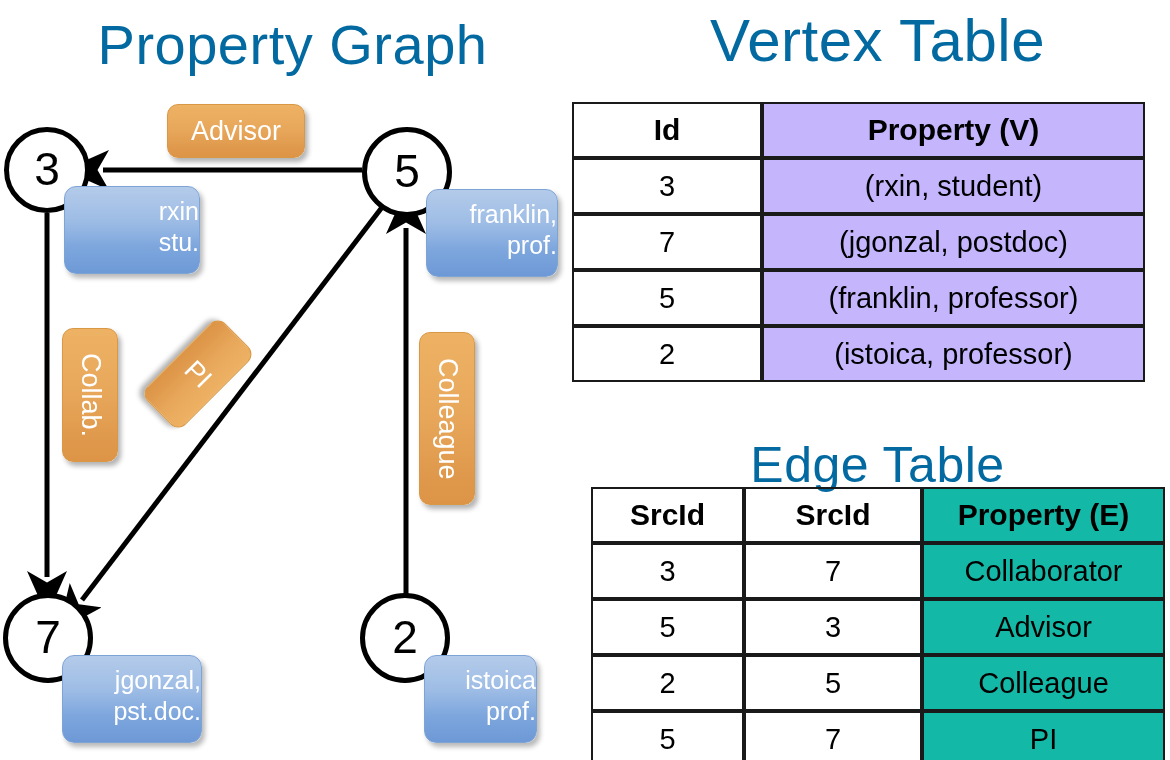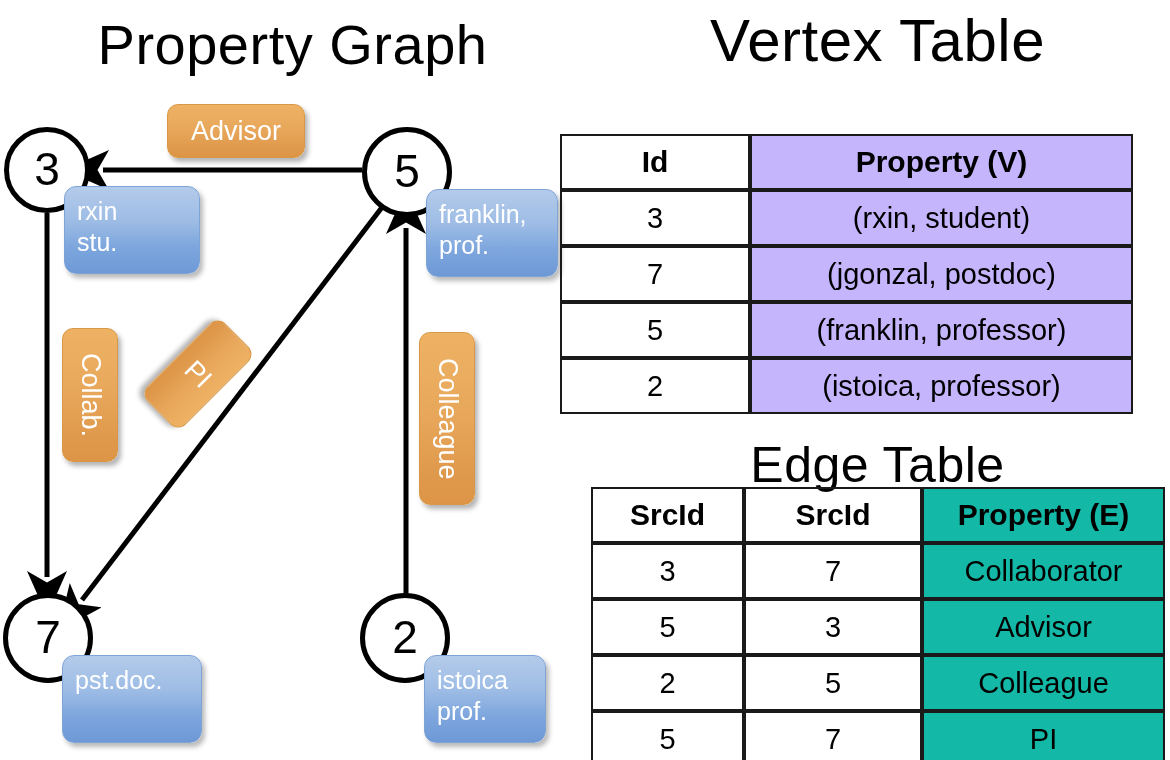--- a/index.html
+++ b/index.html
@@ -14,21 +14,21 @@
     overflow: hidden;
     font-family: "Liberation Sans", sans-serif;
     color: #000000;
   }
 
   
   .title {
     position: absolute;
     font-family: "Liberation Sans", sans-serif;
     font-weight: 300;
-    color: #000000;
+    color: #0369a1;
     letter-spacing: 0.5px;
     white-space: nowrap;
   }
   #title-property-graph {
     left: 0; top: 14px; width: 585px;
     text-align: center;
     font-size: 56px;
     line-height: 62px;
   }
   #title-vertex-table {
@@ -80,20 +80,21 @@
     border-radius: 12px;
     background: linear-gradient(to bottom, #b4cbea 0%, #9dbce5 40%, #7da6dd 70%, #6d99d6 100%);
     border: 1px solid #7ea4d6;
     box-shadow: 3px 4px 5px rgba(0,0,0,0.28);
     color: #ffffff;
     font-size: 25px;
     line-height: 31px;
     padding: 9px 0 0 12px;
     font-family: "Liberation Sans", sans-serif;
     font-weight: 300;
+    text-align: right;
   }
 
   .edge-label {
     position: absolute;
     box-sizing: border-box;
     border-radius: 11px;
     background: linear-gradient(to bottom, #eeb264 0%, #e8a85c 45%, #e09a4d 80%, #dd9446 100%);
     border: 1px solid #d99845;
     box-shadow: 3px 4px 5px rgba(0,0,0,0.30);
     color: #ffffff;
@@ -130,21 +131,21 @@
     height: 56px;
   }
   .col-id { width: 190px; }
   .col-prop-v { width: 383px; }
   .prop-v-cell { background: #c4b5fd; }
   .col-src { width: 153px; }
   .col-dst { width: 178px; }
   .col-prop-e { width: 243px; }
   .prop-e-cell { background: #14b8a6; }
 
-  #vertex-table { left: 560px; top: 102px; margin-top: 32px; }
+  #vertex-table { left: 572px; top: 102px; }
   #edge-table   { left: 591px; top: 487px; }
 </style>
 </head>
 <body>
 
 <div class="title" id="title-property-graph">Property Graph</div>
 <div class="title" id="title-vertex-table">Vertex Table</div>
 <div class="title" id="title-edge-table">Edge Table</div>
 
 <div id="graph-panel">
@@ -188,23 +189,24 @@
 
   <div class="prop-box" style="left:64px; top:186px; width:136px; height:88px;">
     <div>rxin</div>
     <div>stu.</div>
   </div>
   <div class="prop-box" style="left:426px; top:189px; width:132px; height:88px;border-radius:12px;">
     <div>franklin,</div>
     <div>prof.</div>
   </div>
   <div class="prop-box" style="left:62px; top:655px; width:140px; height:88px;">
+    <div>jgonzal,</div>
     <div>pst.doc.</div>
   </div>
-  <div class="prop-box" style="left:424px; top:655px; width:122px; height:88px;">
+  <div class="prop-box" style="left:424px; top:655px; width:113px; height:88px;">
     <div>istoica</div>
     <div>prof.</div>
   </div>
 
   <div class="edge-label" style="left:167px; top:104px; width:138px; height:54px;">
     <span>Advisor</span>
   </div>
 
   <div class="edge-label" style="left:62px; top:328px; width:56px; height:134px;">
     <span class="vert-text">Collab.</span>

